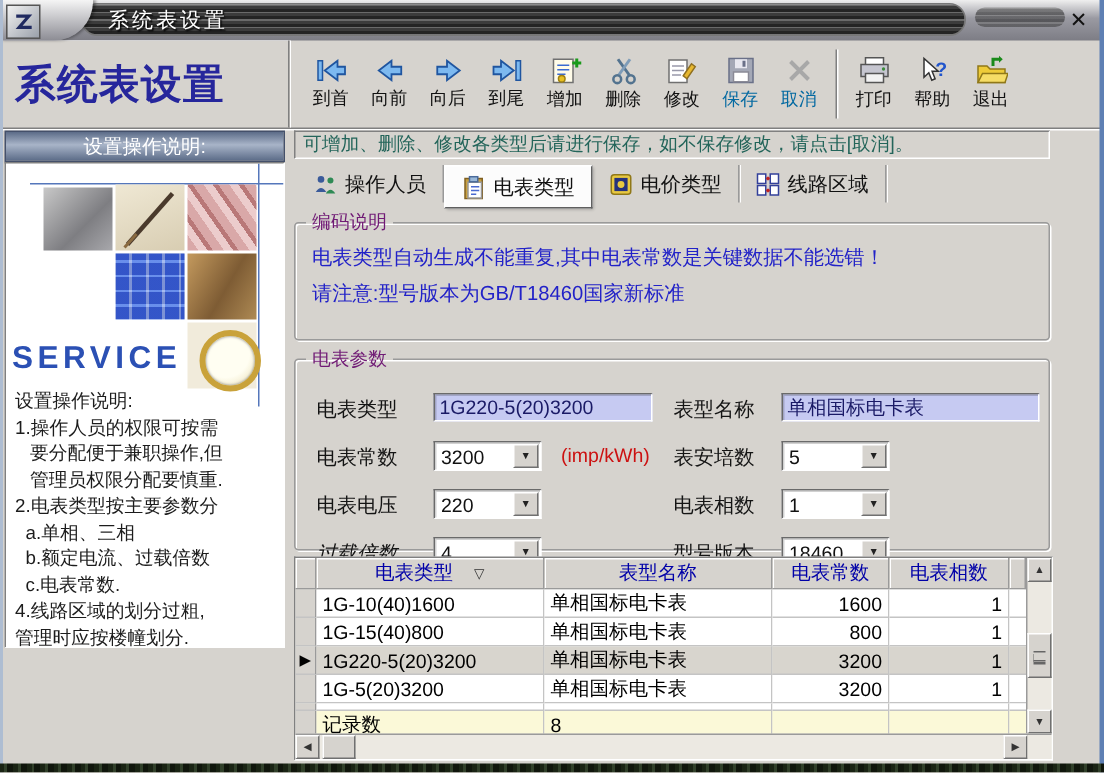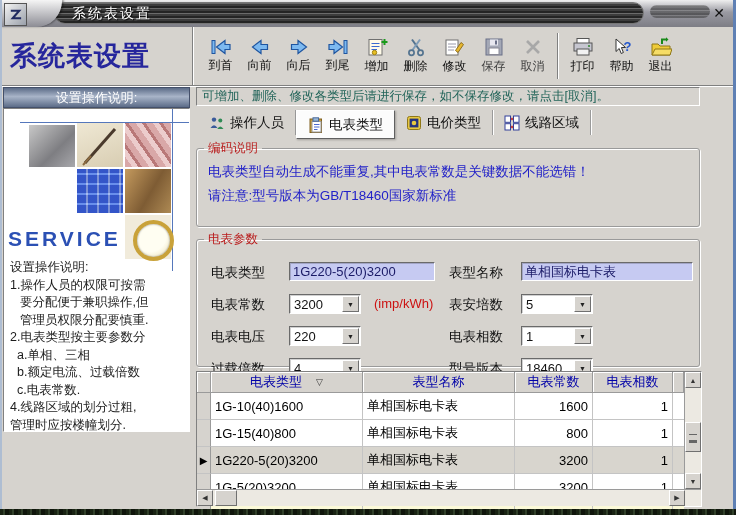--- a/index.html
+++ b/index.html
@@ -14,56 +14,56 @@
   .app-logo{position:absolute;left:4px;top:3px;width:21px;height:21px;background:linear-gradient(135deg,#f2f2f2,#9aa0aa);border:1px solid #555;display:flex;align-items:center;justify-content:center;z-index:3;}
   .swoosh{position:absolute;left:0;top:0;width:62px;height:27px;background:linear-gradient(180deg,#f5f5f5,#8c8c94);border-radius:0 0 26px 0;z-index:2;box-shadow:2px 0 2px rgba(0,0,0,.35);}
   .close-btn{position:absolute;right:7px;top:4px;width:20px;height:18px;color:#111;font-size:14px;font-weight:bold;display:flex;align-items:center;justify-content:center;cursor:default;z-index:4;}
   
   .toolbar{position:absolute;left:0;top:27px;width:736px;height:58px;border-bottom:1px solid #808080;box-shadow:0 1px 0 #fff;display:flex;}
   .big-title{width:193px;border-right:1px solid #808080;box-shadow:1px 0 0 #fff;display:flex;align-items:center;padding-left:10px;box-sizing:border-box;}
   .big-title span{font-family:"Liberation Serif","DejaVu Serif",serif;font-weight:bold;font-size:27px;color:#26269c;letter-spacing:1px;}
   .tb-buttons{display:flex;align-items:center;padding-left:8px;}
   .tb-btn{width:39px;height:52px;display:flex;flex-direction:column;align-items:center;justify-content:center;gap:1px;cursor:default;}
   .tb-btn .lbl{font-size:12px;color:#111;white-space:nowrap;}
-  .tb-btn.disabled .lbl{color:#404040;}
+  .tb-btn.disabled .lbl{color:#0369a1;}
   .tb-sep{width:1px;height:46px;background:#808080;box-shadow:1px 0 0 #fff;margin:0 5px;}
   
   .sidebar{position:absolute;left:2px;top:85px;width:190px;height:352px;}
   .sb-header{position:absolute;left:1px;top:2px;right:2px;height:19px;background:linear-gradient(180deg,#5c6c88,#a8b4c8 45%,#5c6c88);color:#fff;font-size:13px;display:flex;align-items:center;justify-content:center;border:1px solid #44506a;}
   .sb-body{position:absolute;left:1px;top:23px;right:2px;bottom:5px;background:#fff;border:1px solid;border-color:#808080 #fff #fff #808080;overflow:hidden;}
   .cross-h{position:absolute;left:16px;top:13px;right:0;height:1px;background:#5577bb;}
   .cross-v{position:absolute;left:168px;top:0;width:1px;height:162px;background:#5577bb;}
   .photo{position:absolute;width:46px;height:44px;}
   .svc{position:absolute;left:4px;top:118px;font-size:21px;font-weight:bold;color:#2b50b4;letter-spacing:3px;}
   .sb-text{position:absolute;left:6px;top:150px;width:178px;font-size:12.5px;color:#1c1c1c;line-height:17.5px;}
   .ind1{padding-left:10px;} .ind2{padding-left:7px;}
   .watch{position:absolute;left:8px;top:5px;width:33px;height:33px;border-radius:50%;background:radial-gradient(circle at 40% 35%,#fffef2 55%,#e8dcae);border:4px solid #c9a23a;box-shadow:inset 0 0 2px #777;}
   
   .main{position:absolute;left:192px;top:85px;width:541px;height:424px;}
   .notice{position:absolute;left:4px;top:2px;width:504px;height:19px;border:1px solid;border-color:#808080 #fff #fff #808080;display:flex;align-items:center;padding-left:5px;box-sizing:border-box;font-size:12.5px;color:#23655a;white-space:nowrap;overflow:hidden;}
   .tabs{position:absolute;left:6px;top:25px;height:28px;display:flex;align-items:flex-start;}
   .tab{display:flex;align-items:center;gap:5px;padding:0 11px;height:25px;font-size:13.5px;color:#111;border-right:1px solid #9a9a9a;box-shadow:1px 0 0 #fff;cursor:default;}
   .tab.active{background:#fcfcfc;border:1px solid;border-color:#fff #606060 #606060 #fff;height:27px;box-shadow:1px 1px 2px rgba(0,0,0,.25);}
   fieldset{position:absolute;left:4px;width:504px;margin:0;padding:0;border:1px solid #9a9a9a;border-radius:3px;box-shadow:inset 1px 1px 0 #fff,1px 1px 0 #fff;box-sizing:border-box;}
-  legend{font-size:12.5px;color:#b91c1c;margin-left:7px;padding:0 4px;}
+  legend{font-size:12.5px;color:#701a75;margin-left:7px;padding:0 4px;}
   #coding-box{top:55px;height:87px;}
   .info-line{font-size:13.5px;color:#2222c8;margin:6px 0 0 11px;white-space:nowrap;}
   #params-box{top:146px;height:136px;}
   .frow{position:absolute;height:21px;display:flex;align-items:center;}
   .flabel{font-size:13.5px;color:#141414;white-space:nowrap;}
   .tinput{height:19px;border:1px solid;border-color:#6a6a6a #fff #fff #6a6a6a;box-shadow:inset 1px 1px 0 rgba(0,0,0,.18);background:#c6caf2;color:#1a1a66;font-size:13px;padding:0 3px;font-family:"Liberation Sans","DejaVu Sans",sans-serif;box-sizing:border-box;}
   .combo{position:relative;width:72px;height:20px;border:1px solid;border-color:#6a6a6a #fff #fff #6a6a6a;box-shadow:inset 1px 1px 0 rgba(0,0,0,.18);background:#fff;box-sizing:border-box;}
   .combo .val{position:absolute;left:4px;top:2px;font-size:13px;color:#111;}
   .combo .cbtn{position:absolute;right:1px;top:1px;bottom:1px;width:15px;background:#d6d3ce;border:1px solid;border-color:#fff #707070 #707070 #fff;display:flex;align-items:center;justify-content:center;font-size:7px;color:#222;}
   .unit{font-size:13px;color:#cc1111;margin-left:7px;white-space:nowrap;}
   
   .grid{position:absolute;left:4px;top:286px;width:506px;height:136px;border:1px solid;border-color:#808080 #fff #fff #808080;background:#fff;box-sizing:border-box;display:flex;flex-direction:column;}
   .grid-top{display:flex;flex:1;min-height:0;}
   .gcols{flex:1;display:flex;flex-direction:column;min-width:0;}
-  .grow{display:flex;height:27px;flex:none;}
+  .grow{display:flex;height:19px;flex:none;}
   .grow.hdr{height:21px;background:#d6d3ce;}
   .gc{border-right:1px solid #c4c4c4;border-bottom:1px solid #c4c4c4;font-size:13px;display:flex;align-items:center;padding:0 4px;box-sizing:border-box;overflow:hidden;white-space:nowrap;background:#fff;}
   .hdr .gc{background:#d6d3ce;border-right:1px solid #9a9a9a;border-bottom:1px solid #9a9a9a;box-shadow:inset 1px 1px 0 #fff;color:#0000a8;justify-content:center;font-size:13px;}
   .c-ind{width:14px;flex:none;background:#d6d3ce !important;border-right:1px solid #9a9a9a;justify-content:center;padding:0;}
   .c1{width:152px;flex:none;} .c2{width:152px;flex:none;}
   .c3{width:78px;flex:none;} .c4{width:80px;flex:none;} .c-fill{flex:1;border-right:none;}
   .num{justify-content:flex-end;}
   .grow.sel .gc{background:#d8d5ce;} .grow.sel .c-ind{background:#d6d3ce !important;}
   .grow.spacer{height:5px;} .grow.spacer .gc{padding:0;}
   .grow.foot .gc{background:#fbf9d8;}
@@ -357,21 +357,21 @@
         <span class="cbtn">▼</span>
       </div>
       <div class="frow" style="left:252px;top:78px;">
           <span class="flabel">电表相数</span>
         </div>
       <div class="combo" style="position:absolute;left:324px;top:78px;">
         <span class="val">1</span>
         <span class="cbtn">▼</span>
       </div>
 
-      <div class="frow" style="left:14px;top:110px;">
+      <div class="frow" style="left:14px;top:110px;font-style:italic;">
           <span class="flabel">过载倍数</span>
         </div>
       <div class="combo" style="position:absolute;left:92px;top:110px;">
         <span class="val">4</span>
         <span class="cbtn">▼</span>
       </div>
       <div class="frow" style="left:252px;top:110px;">
           <span class="flabel">型号版本</span>
         </div>
       <div class="combo" style="position:absolute;left:324px;top:110px;">

